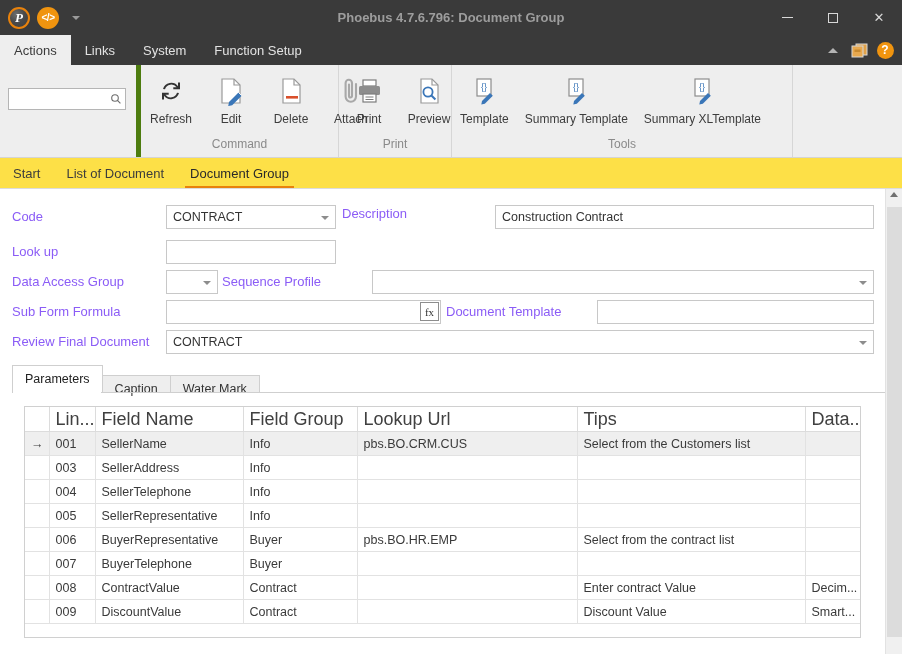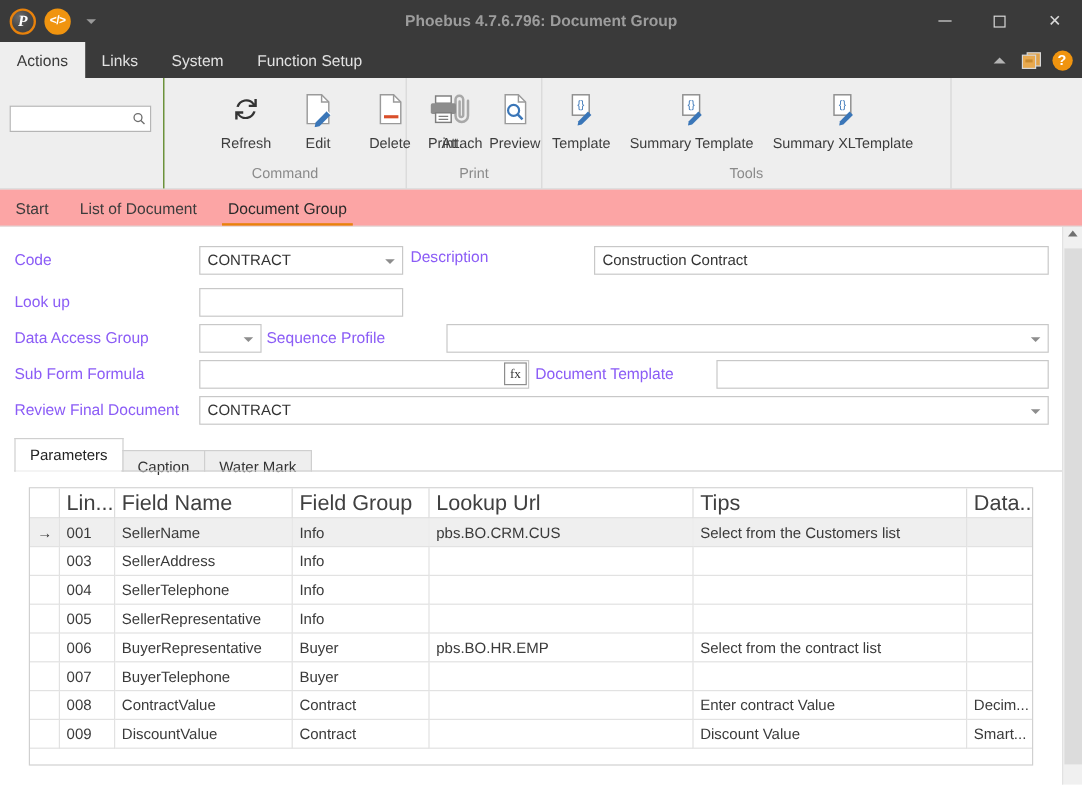--- a/index.html
+++ b/index.html
@@ -114,38 +114,38 @@
     border: 0; outline: 0; flex: 1; width: 90px;
     font-family: "Liberation Sans", sans-serif;
     font-size: 11px; color: #333;
     background: transparent;
   }
   .rgroup {
     position: absolute; top: 0; height: 92px;
     border-right: 1px solid #d6d6d6;
     box-sizing: border-box;
   }
-  .rgroup.first { border-left: 1px solid #4d7c0f; padding-left: 38px; }
+  .rgroup.first { border-left: 5px solid #4d7c0f; }
   .rgroup-items { display: flex; height: 70px; align-items: flex-start; padding-top: 6px; }
   .rbtn {
     display: flex; flex-direction: column; align-items: center;
     padding: 0 8px; min-width: 44px;
   }
   .rbtn .glyph { height: 40px; display: flex; align-items: center; justify-content: center; }
   .rbtn .rlabel { font-size: 12px; color: #3d3d3d; margin-top: 1px; white-space: nowrap; }
   .rgroup-title {
     text-align: center; font-size: 12px; color: #8a8a8a;
     position: absolute; bottom: 6px; left: 0; right: 0;
   }
 
   
   .tabstrip {
     position: absolute; left: 0; top: 158px;
     width: 902px; height: 30px;
-    background: #fca5a5;
+    background: #fde047;
     border-bottom: 1px solid #dcdcdc;
     display: flex; align-items: stretch;
   }
   .doctab {
     display: flex; align-items: center;
     padding: 0 13px;
     font-size: 13px; color: #3c3c3c;
     position: relative;
   }
   .doctab.active { color: #2a2a2a; }

